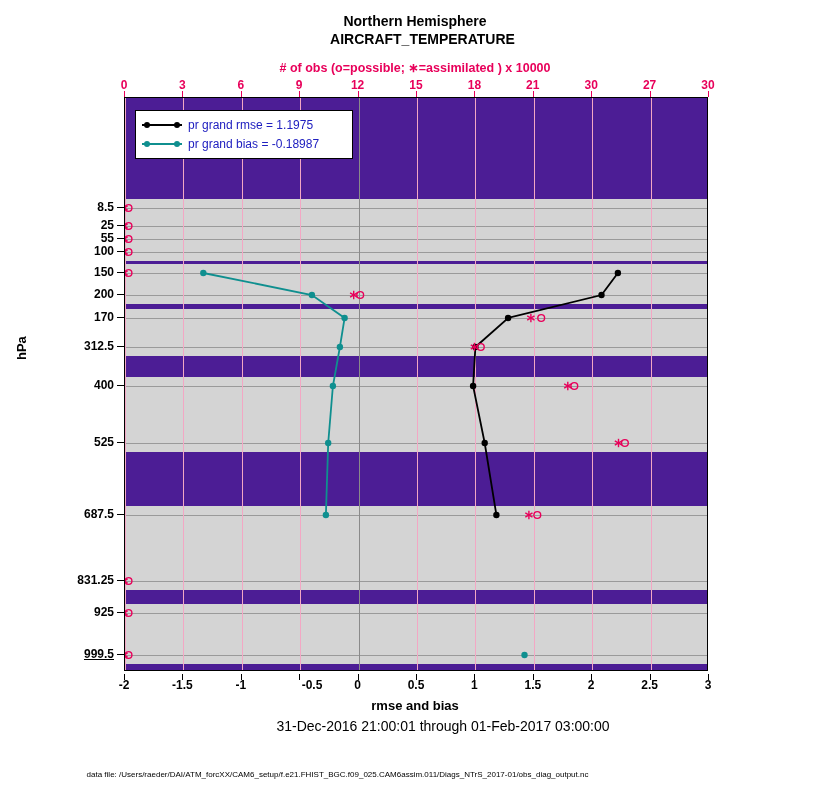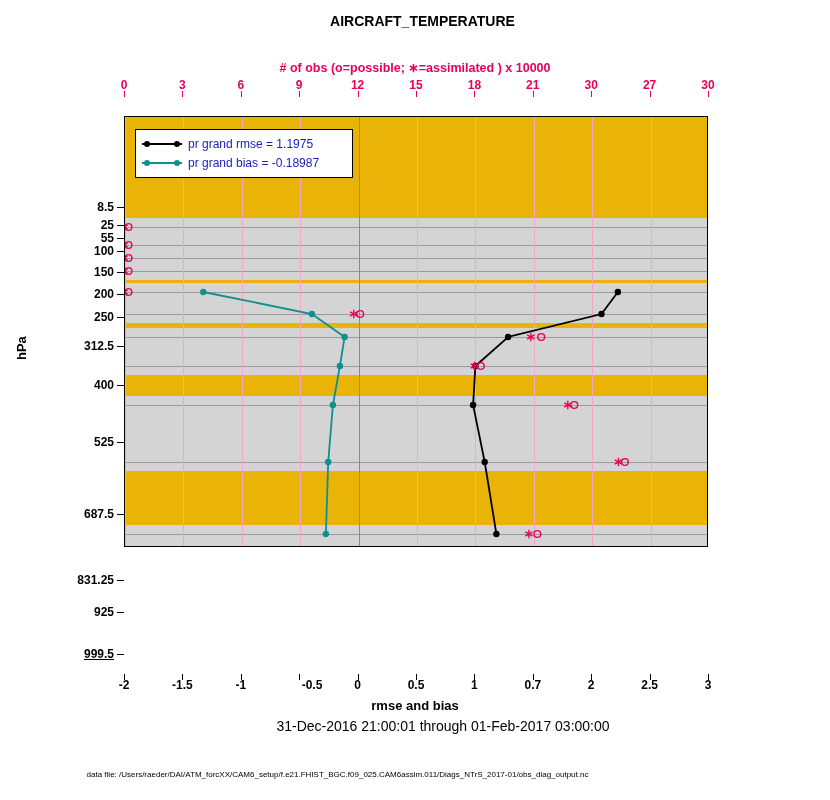--- a/index.html
+++ b/index.html
@@ -52,26 +52,25 @@
     left: 124px;
     top: 97px;
     width: 584px;
     height: 577px;
   }
   .plot-frame {
     position: absolute;
     left: 0;
     top: 0;
     width: 584px;
-    height: 431px;
+    height: 574px;
     border: 1px solid #000000;
     box-sizing: border-box;
-    background: #eab308;
+    background: #4c1d95;
     overflow: hidden;
-    margin-top: 19px;
   }
   .band {
     position: absolute;
     left: 0;
     width: 584px;
     background: #d4d4d4;
   }
   .hline {
     position: absolute;
     left: 0;
@@ -265,20 +264,21 @@
     color: #2020c0;
     white-space: nowrap;
   }
 </style>
 </head>
 <body>
 
 <div id="page">
 
   <div class="title-block">
+    <div class="title-main">Northern Hemisphere</div>
     <div class="title-sub">AIRCRAFT_TEMPERATURE</div>
   </div>
 
   <div class="top-axis-label"># of obs (o=possible;  ∗=assimilated ) x 10000</div>
 
   <div class="top-ticks" id="top-ticks">
       <span style="left: 0px;">0</span>
       <span style="left: 58.4px;">3</span>
       <span style="left: 116.8px;">6</span>
       <span style="left: 175.2px;">9</span>
@@ -304,21 +304,21 @@
       <i style="left: 584px;"></i>
     </div>
 
   <div class="left-ticks" id="left-ticks">
       <span style="top: 110px;">8.5</span>
       <span style="top: 128px;">25</span>
       <span style="top: 141px;">55</span>
       <span style="top: 154px;">100</span>
       <span style="top: 175px;">150</span>
       <span style="top: 197px;">200</span>
-      <span style="top: 220px;">250</span>
+      <span style="top: 220px;">170</span>
       <span style="top: 249px;">312.5</span>
       <span style="top: 288px;">400</span>
       <span style="top: 345px;">525</span>
       <span style="top: 417px;">687.5</span>
       <span style="top: 483px;">831.25</span>
       <span style="top: 515px;">925</span>
       <span style="top: 557px; text-decoration: underline;">999.5</span>
     </div>
   <div class="left-tickmarks" id="left-tickmarks">
       <i style="top: 110px;"></i>
@@ -511,21 +511,21 @@
       <i style="left: 584px;"></i>
     </div>
   <div class="bot-ticks" id="bot-ticks">
       <span style="left: 0px;">-2</span>
       <span style="left: 58.4px;">-1.5</span>
       <span style="left: 116.8px;">-1</span>
       <span style="left: 165px; margin-left: 23px;">-0.5</span>
       <span style="left: 233.6px;">0</span>
       <span style="left: 292px;">0.5</span>
       <span style="left: 350.4px;">1</span>
-      <span style="left: 408.8px;">0.7</span>
+      <span style="left: 408.8px;">1.5</span>
       <span style="left: 467.2px;">2</span>
       <span style="left: 525.6px;">2.5</span>
       <span style="left: 584px;">3</span>
     </div>
 
   <div class="xlabel">rmse and bias</div>
   <div class="timerange">31-Dec-2016 21:00:01 through 01-Feb-2017 03:00:00</div>
   <div class="datafile">data file: /Users/raeder/DAI/ATM_forcXX/CAM6_setup/f.e21.FHIST_BGC.f09_025.CAM6assim.011/Diags_NTrS_2017-01/obs_diag_output.nc</div>
 
 </div>

